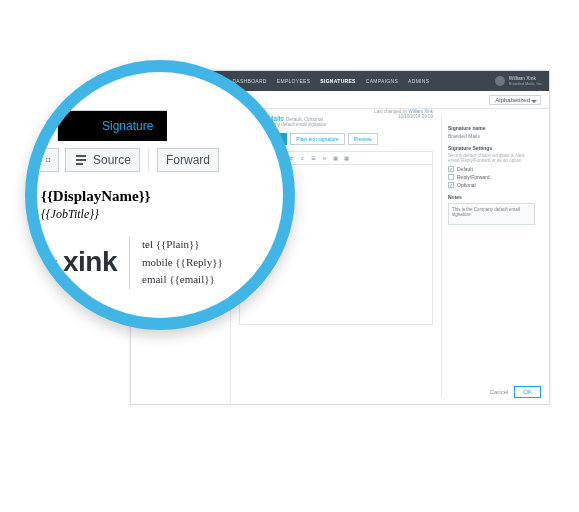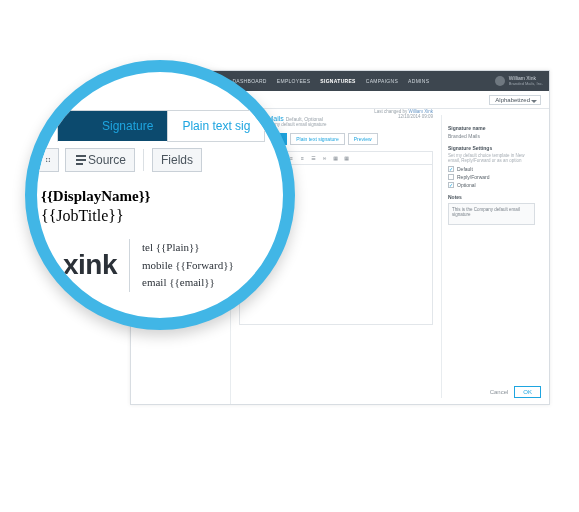--- a/index.html
+++ b/index.html
@@ -119,51 +119,52 @@
     margin-left: 30px;
     margin-top: 38px;
     font-size: 12px;
   }
   .ztabs .t {
     padding: 8px 14px;
     border: 1px solid #d0d6db;
     color: #1ea5e0;
     background: #fff;
   }
-  .ztabs .t.active { background: #0c4a6e; border-bottom-color: #fff; font-weight: normal; }
+  .ztabs .t.active { background: #000000; border-bottom-color: #fff; font-weight: normal; }
   .ztabs .t1 { border-right: none; padding-left: 44px; }
 
   .ztool {
     display: flex;
     align-items: center;
     gap: 6px;
     margin-left: 10px;
     margin-top: 6px;
     font-size: 12px;
   }
   .ztool .btn {
     border: 1px solid #c9d0d7;
     background: #f4f6f8;
     padding: 4px 8px;
     display: flex;
     align-items: center;
+    gap: 5px;
     color: #4a545d;
   }
   .ztool .fs { width: 22px; justify-content: center; }
   .ztool .src svg { display: block; }
   .ztool .divider { width: 1px; height: 22px; background: #dbe0e4; margin: 0 2px; }
 
   .zvars {
     margin-left: 14px;
     margin-top: 16px;
     font-size: 15px;
     font-family: Georgia, 'Times New Roman', serif;
   }
   .zvars .dn { font-weight: bold; }
-  .zvars .jt { font-size: 16px; margin-top: 2px; }
+  .zvars .jt { font-size: 12px; margin-top: 2px; font-style: italic; }
 
   .zsig {
     display: flex;
     margin-left: 14px;
     margin-top: 14px;
     gap: 12px;
     font-family: Georgia, 'Times New Roman', serif;
   }
   .zsig .logo { display: flex; align-items: center; gap: 6px; }
   .zsig .logo .bars span { display: block; width: 16px; height: 4px; background: #1ea5e0; margin: 4px 0; }
@@ -272,56 +273,55 @@
   <div class="footer">
     <span class="cancel">Cancel</span>
     <span class="ok">OK</span>
   </div>
 </div>
 
 <div class="lens">
   <div class="lensInner">
     <div class="ztabs">
       <div class="t t1 active">Signature</div>
-      <div class="t">Plain text sig</div>
     </div>
 
     <div class="ztool">
       <div class="btn fs">
         <svg width="14" height="14" viewBox="0 0 14 14">
             <path d="M0 0h5v2H2v3H0V0zm9 0h5v5h-2V2H9V0zM0 9h2v3h3v2H0V9zm12 0h2v5H9v-2h3V9z" fill="#4a545d"></path>
           </svg>
       </div>
       <div class="btn src">
         <svg width="14" height="14" viewBox="0 0 14 14">
             <path d="M2 2h10v2H2V2zm0 4h10v2H2V6zm0 4h7v2H2v-2z" fill="#4a545d"></path>
           </svg>
         <span>Source</span>
       </div>
       <span class="divider"></span>
       <div class="btn">
-        <span>Fields</span>
+        <span>Forward</span>
       </div>
     </div>
 
     <div class="zvars">
       <div class="dn">{{DisplayName}}</div>
       <div class="jt">{{JobTitle}}</div>
     </div>
 
     <div class="zsig">
       <div class="logo">
         <div class="bars">
             <span></span>
             <span></span>
             <span></span>
           </div>
         <div class="word">xink</div>
       </div>
       <div class="sep"></div>
       <div class="lines">
         <div>tel {{Plain}}</div>
-        <div>mobile {{Forward}}</div>
+        <div>mobile {{Reply}}</div>
         <div>email {{email}}</div>
       </div>
     </div>
   </div>
 </div>
 
 </body></html>

